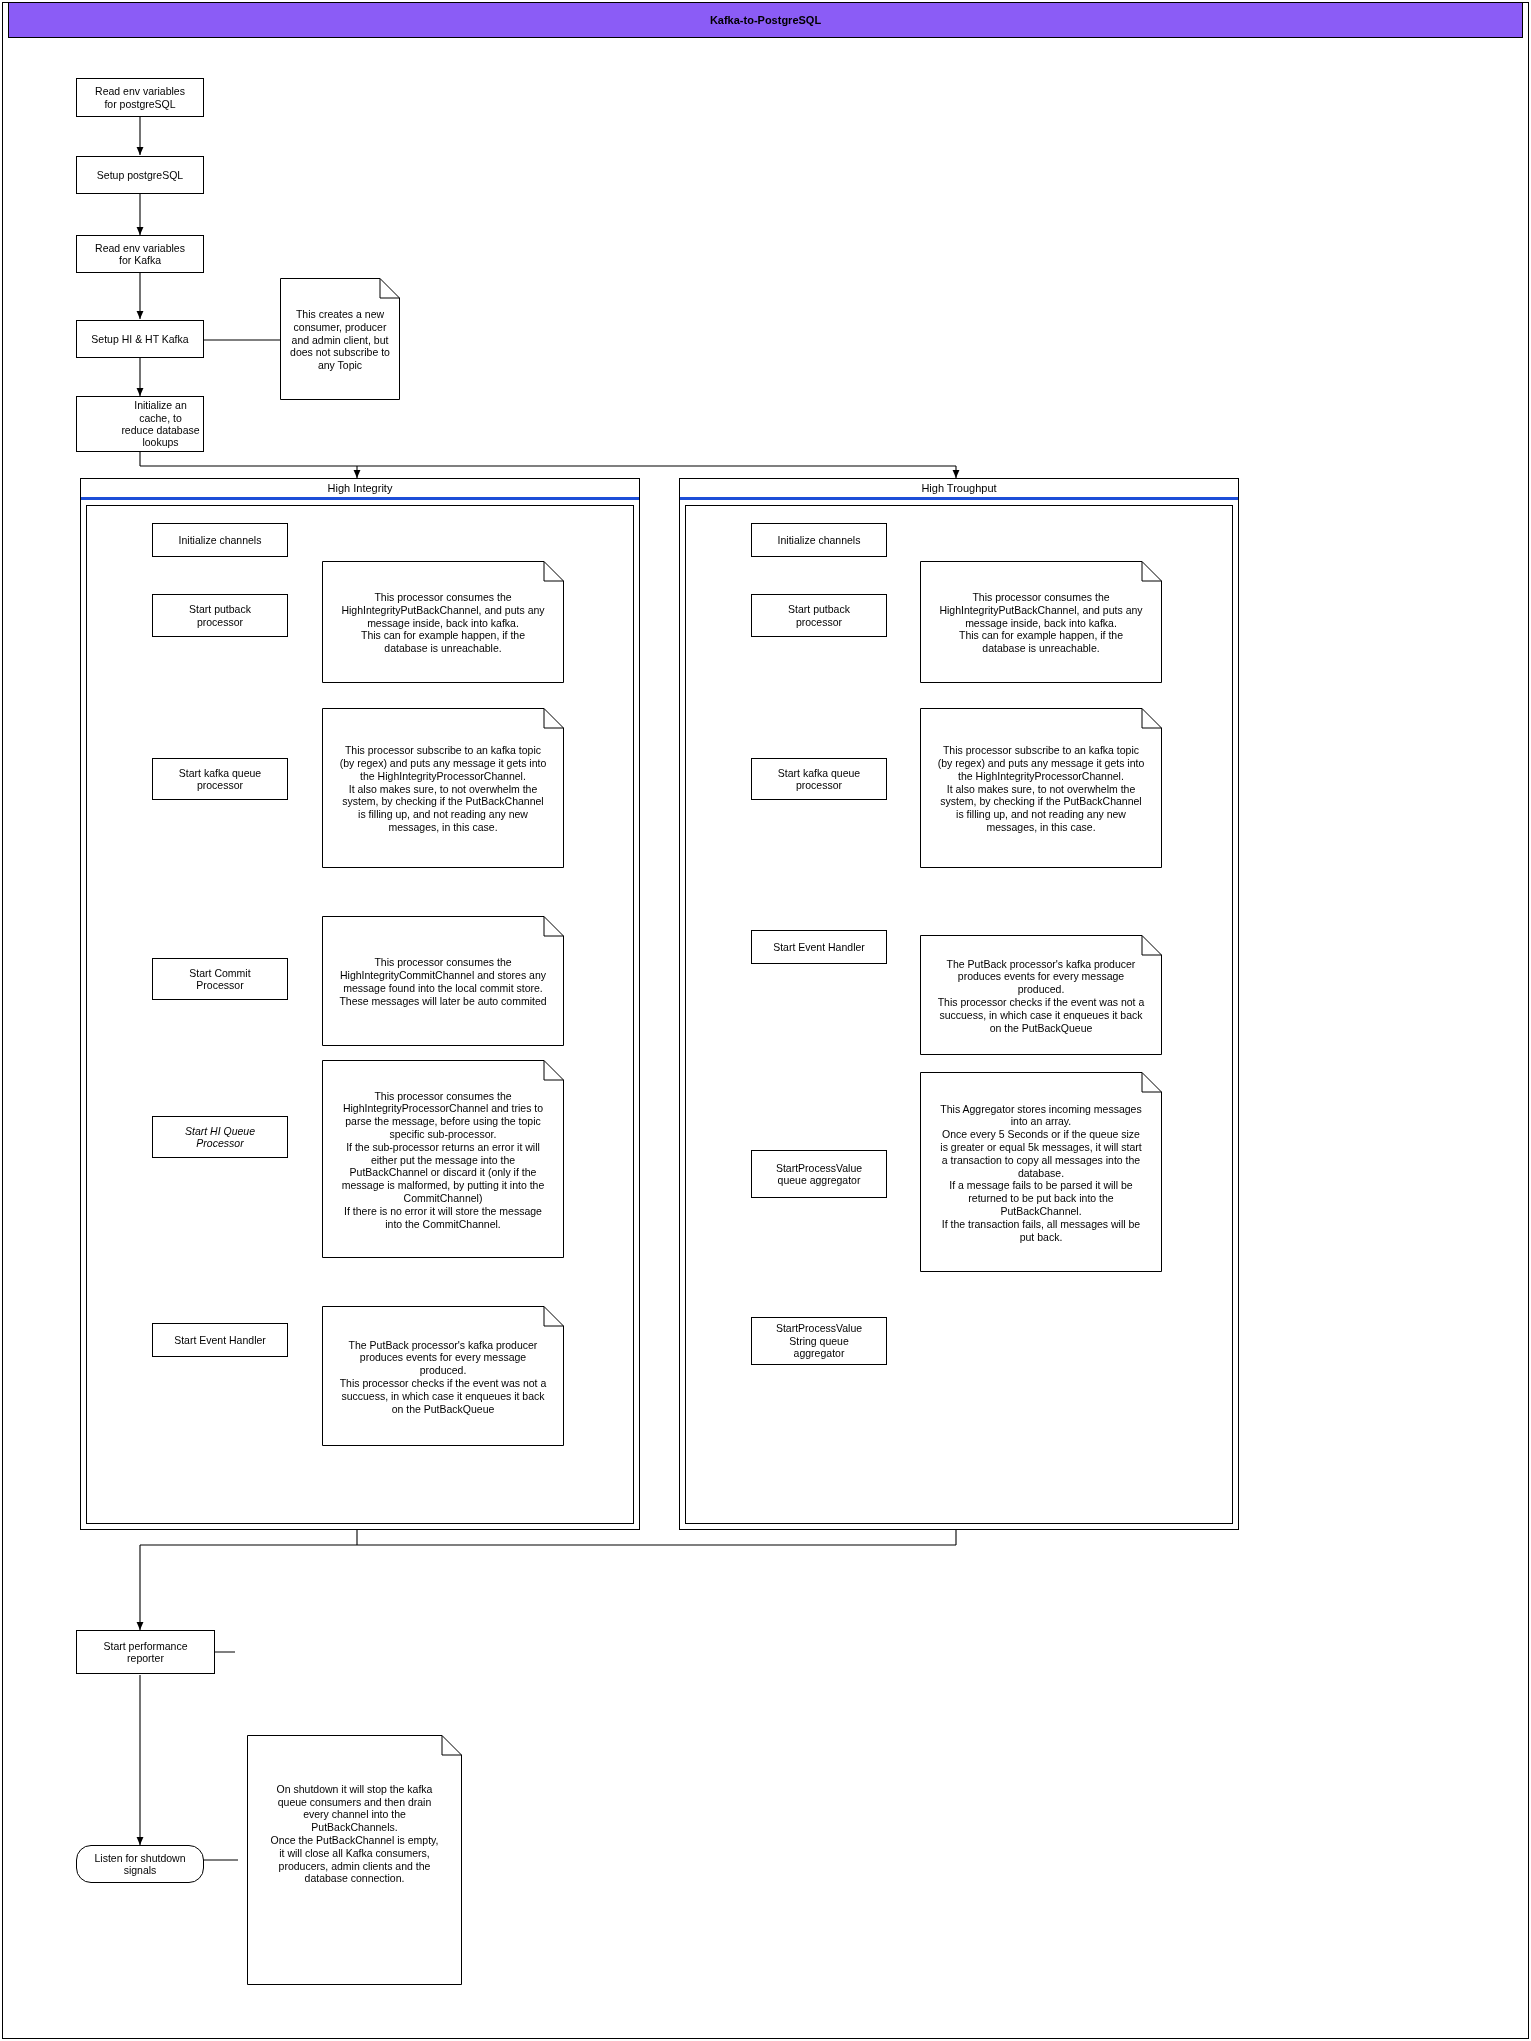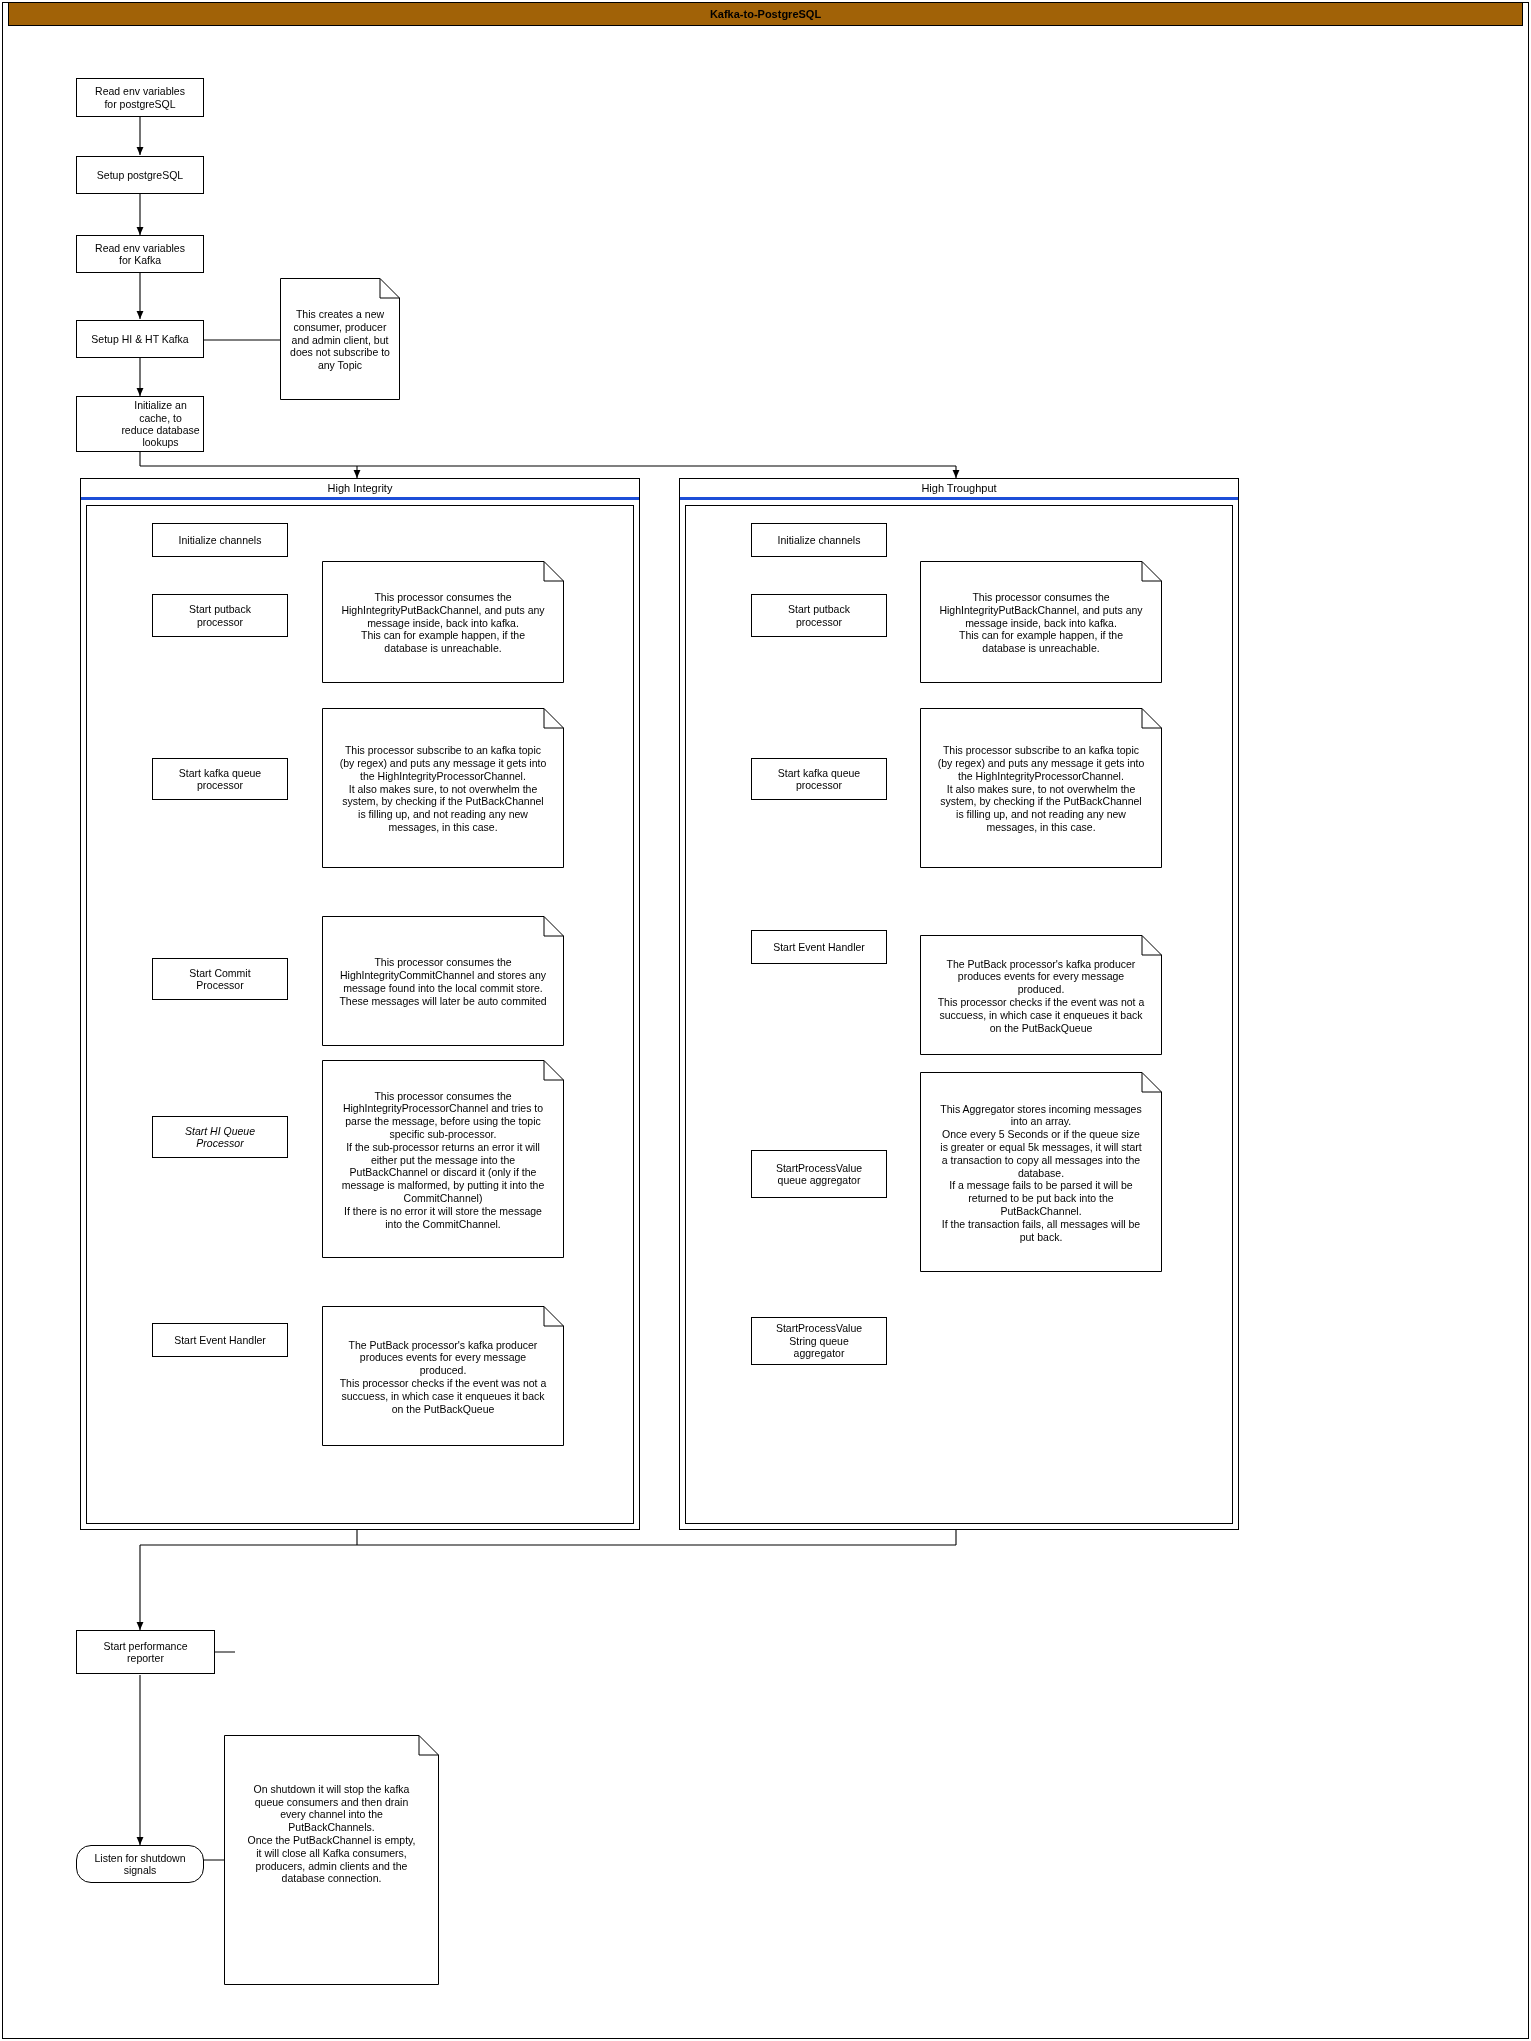--- a/index.html
+++ b/index.html
@@ -21,29 +21,29 @@
   .frame {
     position: absolute;
     border: 1px solid #000000;
     box-sizing: border-box;
   }
   .title-bar {
     position: absolute;
     left: 8px;
     top: 2px;
     width: 1515px;
-    height: 24px;
+    height: 36px;
     border: 1px solid #000000;
     box-sizing: border-box;
     display: flex;
     align-items: center;
     justify-content: center;
     font-size: 11px;
     font-weight: bold;
-    background: #a16207;
+    background: #8b5cf6;
   }
   .box {
     position: absolute;
     border: 1px solid #000000;
     background: #ffffff;
     box-sizing: border-box;
     display: flex;
     align-items: center;
     justify-content: center;
     text-align: center;
@@ -353,21 +353,21 @@
 If the transaction fails, all messages will be
 put back.</div>
   </div>
 
   <div class="box" style="left:76px;top:1630px;width:139px;height:44px;">Start performance
 reporter</div>
   <div class="box" style="left:76px;top:1845px;width:128px;height:38px;border-radius:15px;">Listen for shutdown
 signals</div>
 
 
-  <div class="note" style="left:224px;top:1735px;width:215px;height:196px;">
+  <div class="note" style="left:247px;top:1735px;width:215px;height:196px;">
     <svg class="note-shape" viewBox="0 0 215 250" preserveAspectRatio="none" xmlns="http://www.w3.org/2000/svg">
       <path d="M0.5,0.5 L195,0.5 L214.5,20 L214.5,249.5 L0.5,249.5 Z" fill="#ffffff" stroke="#000000" stroke-width="1"></path>
       <path d="M195,0.5 L195,20 L214.5,20" fill="none" stroke="#000000" stroke-width="1"></path>
     </svg>
     <div class="note-text">On shutdown it will stop the kafka
 queue consumers and then drain
 every channel into the
 PutBackChannels.
 Once the PutBackChannel is empty,
 it will close all Kafka consumers,

